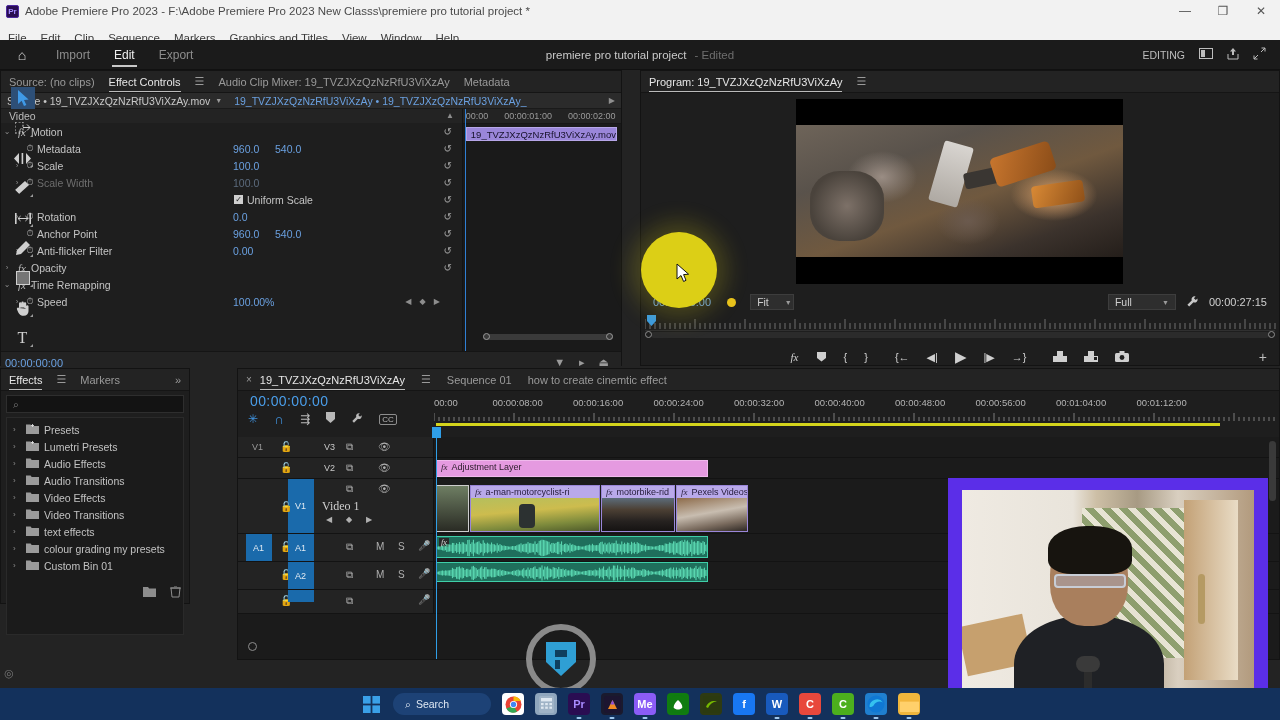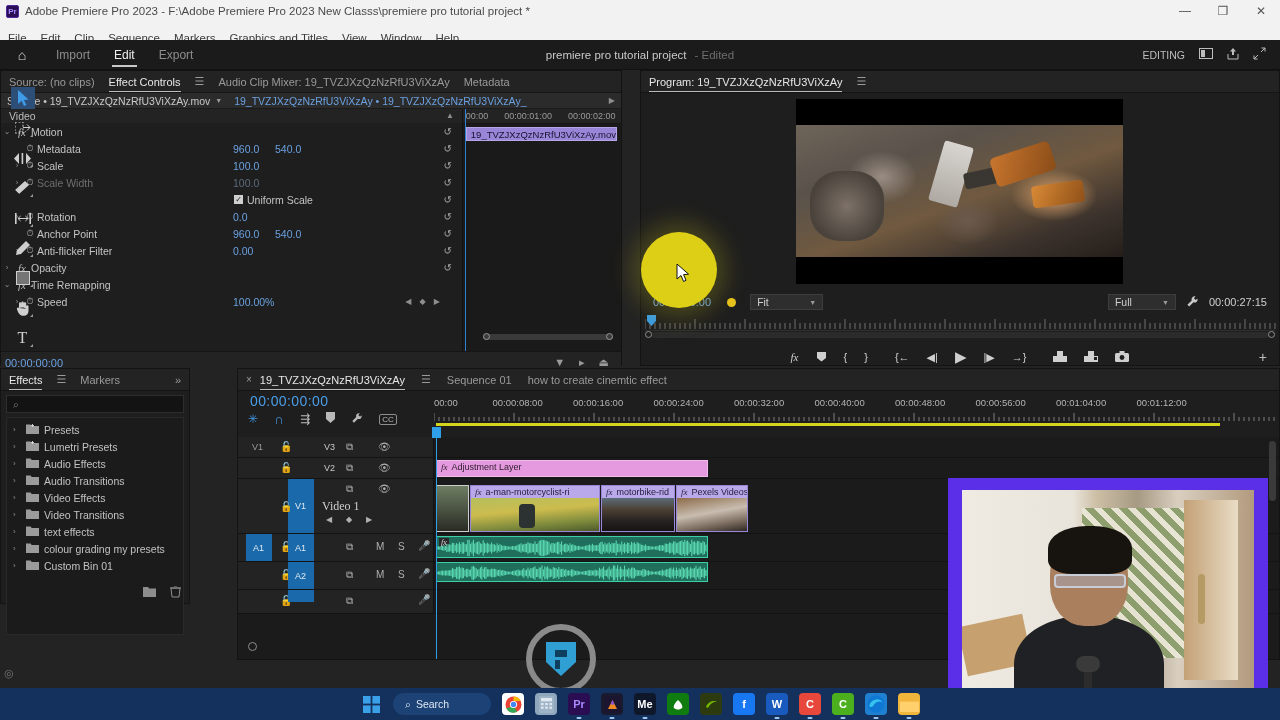--- a/index.html
+++ b/index.html
@@ -434,21 +434,21 @@
           background:linear-gradient(120deg,#d98a36,#8f5018);transform:rotate(-8deg);
           border-radius:4px;"></div>
         <div style="position:absolute;left:14px;top:46px;width:74px;height:70px;
           background:radial-gradient(circle,#7d7168 0%,#4a433c 70%);border-radius:40%;"></div>
       </div>
     </div>
 
     <div id="pm-bottom">
       <span id="pm-tc">00:00:00:00</span>
       <span id="pm-dot"></span>
-      <span class="sel" style="margin-left:14px;width:73px;">
+      <span class="sel" style="margin-left:14px;width:44px;">
         <span>Fit</span>
         <span class="cv" style="margin-left:auto;">▼</span>
       </span>
       <span id="pm-right">
         <span class="sel" style="width:68px;">
           <span>Full</span>
           <span class="cv" style="margin-left:auto;">▼</span>
         </span>
         <span>
           <svg width="13" height="13" viewBox="0 0 13 13">
@@ -1610,21 +1610,21 @@
           <span class="dot"></span>
         </div>
         <div class="ti" style="background: rgb(26, 26, 46);">
           <svg width="17" height="17" viewBox="0 0 17 17">
             <rect width="17" height="17" rx="3" fill="#1c1530"></rect>
             <path d="M8.5 4 L13 13 H4 Z" fill="#f08a24"></path>
             <path d="M8.5 4 L6.5 8.4 H10.5 Z" fill="#8a4ddb"></path>
           </svg>
           <span class="dot"></span>
         </div>
-        <div class="ti" style="background: #0f172a;">
+        <div class="ti" style="background: #8b5cf6;">
           <span style="font-size:11px;font-weight:bold;color:#ffffff">Me</span>
           <span class="dot"></span>
         </div>
         <div class="ti" style="background: rgb(16, 124, 16);">
           <svg width="18" height="18" viewBox="0 0 18 18">
             <circle cx="9" cy="9" r="9" fill="#107c10"></circle>
             <path d="M9 5c2 1.6 4.4 4.6 4.4 7.4 -1.2 1.4 -2.8 2.2 -4.4 2.2 -1.6 0 -3.2 -0.8 -4.4 -2.2C4.6 9.6 7 6.6 9 5Z" fill="#fff"></path>
           </svg>
         </div>
         <div class="ti" style="background: rgb(46, 58, 18);">

